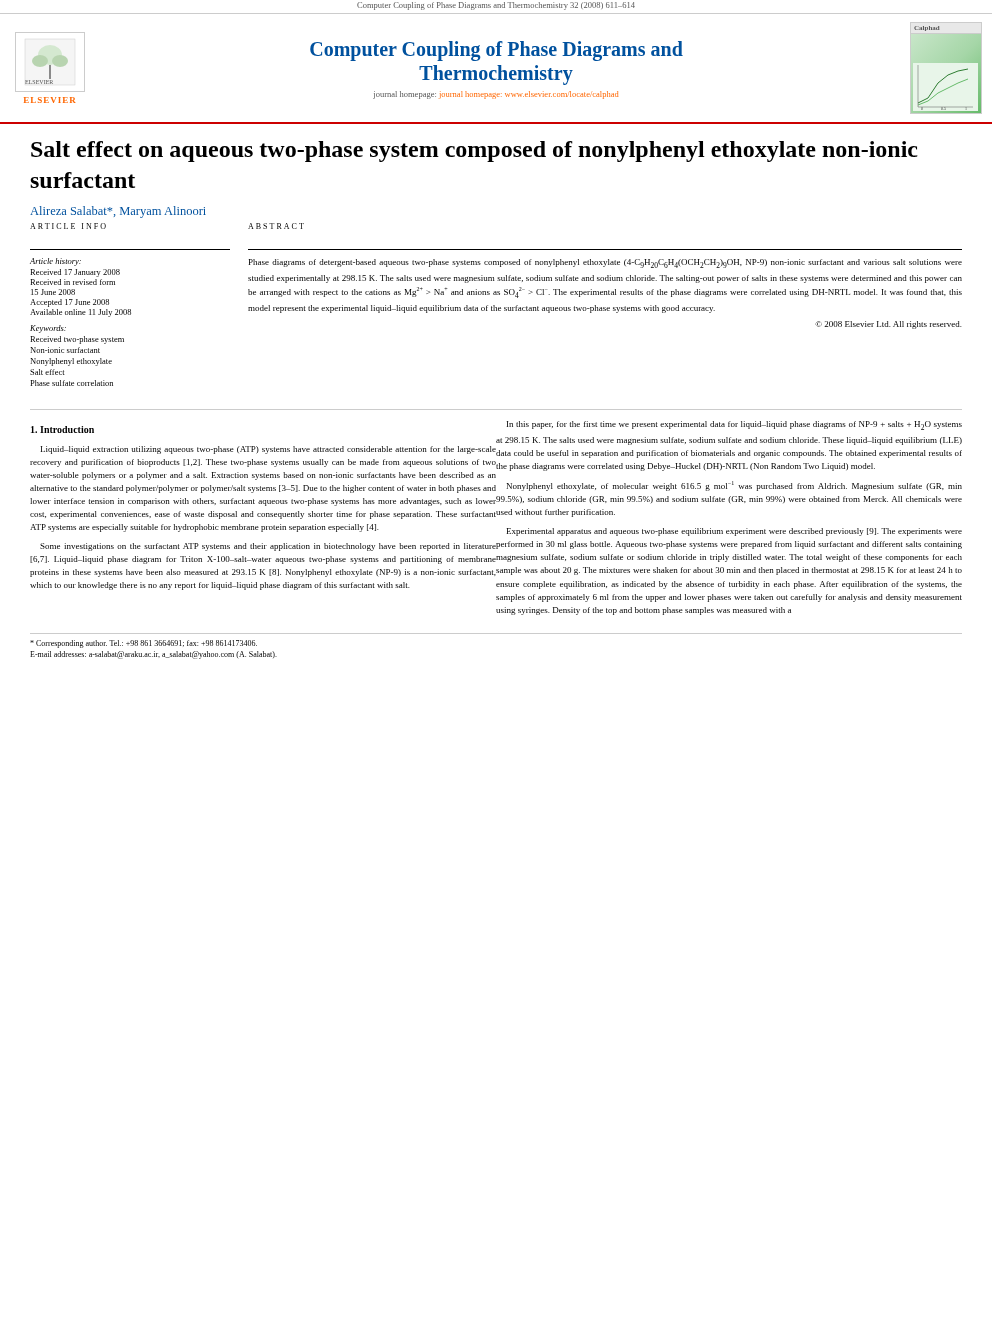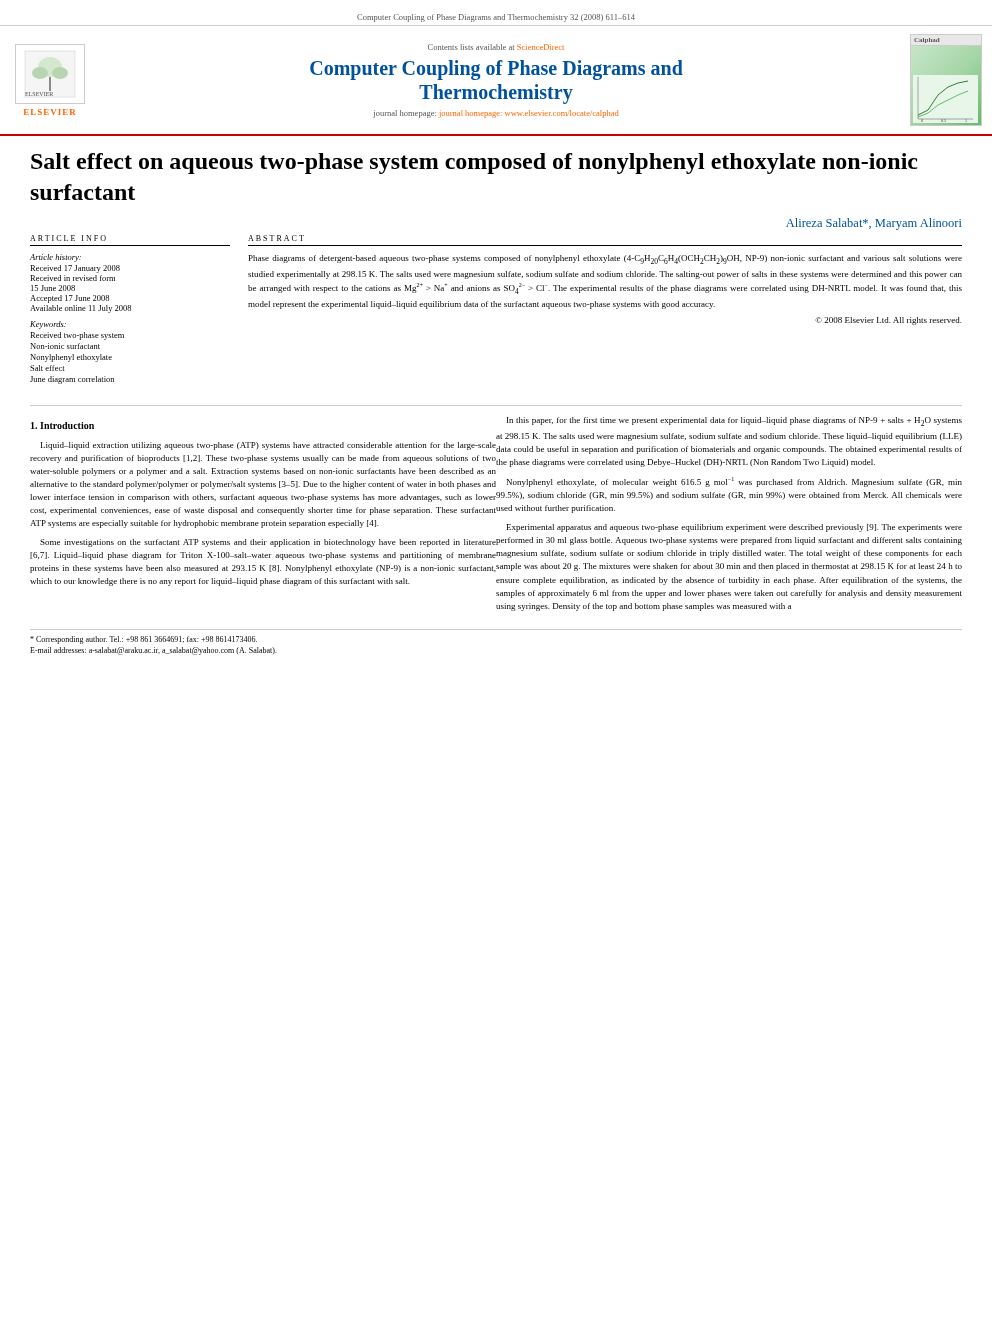--- a/index.html
+++ b/index.html
@@ -16,21 +16,21 @@
       min-height: 1323px;
       background: #fff;
       padding: 0;
     }
 
     
     .top-bar {
       text-align: center;
       font-size: 8.5px;
       color: #555;
-      padding: 12px 0 3px 0;
+      padding: 0 0 3px 0;
       border-bottom: 1px solid #ccc;
     }
 
     
     .journal-header {
       display: flex;
       align-items: center;
       padding: 8px 10px;
       border-bottom: 2px solid #c00;
       gap: 8px;
@@ -124,21 +124,20 @@
       color: #000;
       margin-bottom: 8px;
       line-height: 1.3;
     }
 
     
     .authors {
       font-size: 12.5px;
       color: #00519e;
       margin-bottom: 3px;
-      text-align: right;
     }
     .affiliation {
       font-size: 9.5px;
       font-style: italic;
       color: #333;
       margin-bottom: 10px;
     }
 
     
     .two-col {
@@ -154,21 +153,21 @@
       flex: 1;
     }
 
     
     .section-header {
       font-size: 8px;
       letter-spacing: 2px;
       text-transform: uppercase;
       color: #000;
       border-bottom: 1px solid #000;
-      padding-bottom: 2px;
+      padding-bottom: 18px;
       margin-bottom: 6px;
     }
     .article-info-group {
       margin-bottom: 6px;
     }
     .article-info-label {
       font-size: 8.5px;
       font-style: italic;
       color: #000;
       margin-bottom: 1px;
@@ -272,23 +271,20 @@
           <line x1="30" y1="28" x2="30" y2="42" stroke="#666" stroke-width="1.5"></line>
           <ellipse cx="20" cy="24" rx="8" ry="6" fill="#b8d4b0"></ellipse>
           <ellipse cx="40" cy="24" rx="8" ry="6" fill="#b8d4b0"></ellipse>
           <text x="5" y="47" font-size="6" fill="#555">ELSEVIER</text>
         </svg>
       </div>
       <div class="elsevier-text">ELSEVIER</div>
     </div>
 
     <div class="journal-center">
-      <div class="sciencedirect-line">
-        Contents lists available at <span style="color:#f60">ScienceDirect</span>
-      </div>
       <div class="journal-title" style="white-space: pre-line;">Computer Coupling of Phase Diagrams and
 Thermochemistry</div>
       <div class="journal-homepage">
         journal homepage: <span style="color:#f60">journal homepage: www.elsevier.com/locate/calphad</span>
       </div>
     </div>
 
     <div class="calphad-logo">
       <div class="calphad-box">
         <div class="calphad-title">Calphad</div>
@@ -331,21 +327,21 @@
           <div class="article-info-text">Available online 11 July 2008</div>
         </div>
 
         <div class="article-info-group">
           <div class="article-info-label">Keywords:</div>
           <div class="keywords-list">
             <div>Received two-phase system</div>
             <div>Non-ionic surfactant</div>
             <div>Nonylphenyl ethoxylate</div>
             <div>Salt effect</div>
-            <div>June diagram correlation</div>
+            <div>Phase sulfate correlation</div>
           </div>
         </div>
       </div>
 
       <div class="right-col">
         <div class="section-header">ABSTRACT</div>
         <div class="abstract-text">
           Phase diagrams of detergent-based aqueous two-phase systems composed of nonylphenyl ethoxylate
           (4-C<sub>9</sub>H<sub>20</sub>C<sub>6</sub>H<sub>4</sub>(OCH<sub>2</sub>CH<sub>2</sub>)<sub>9</sub>OH, NP-9) non-ionic surfactant and various salt solutions were studied
           experimentally at 298.15 K. The salts used were magnesium sulfate, sodium sulfate and sodium chloride.

